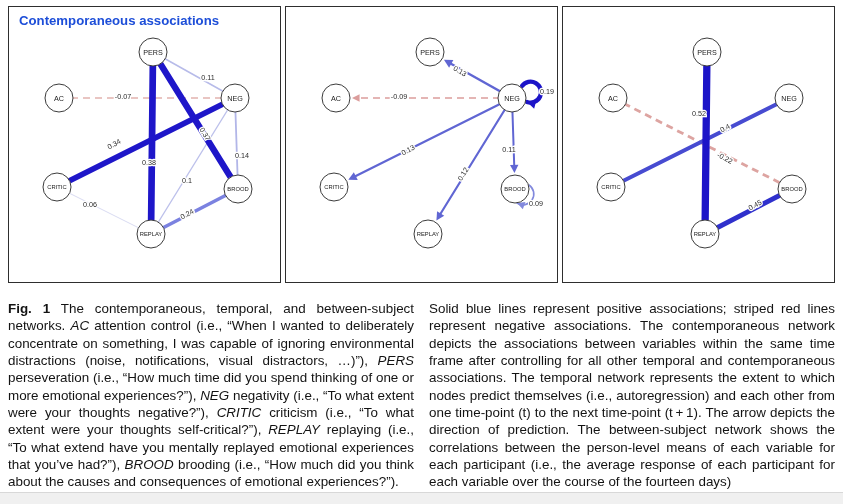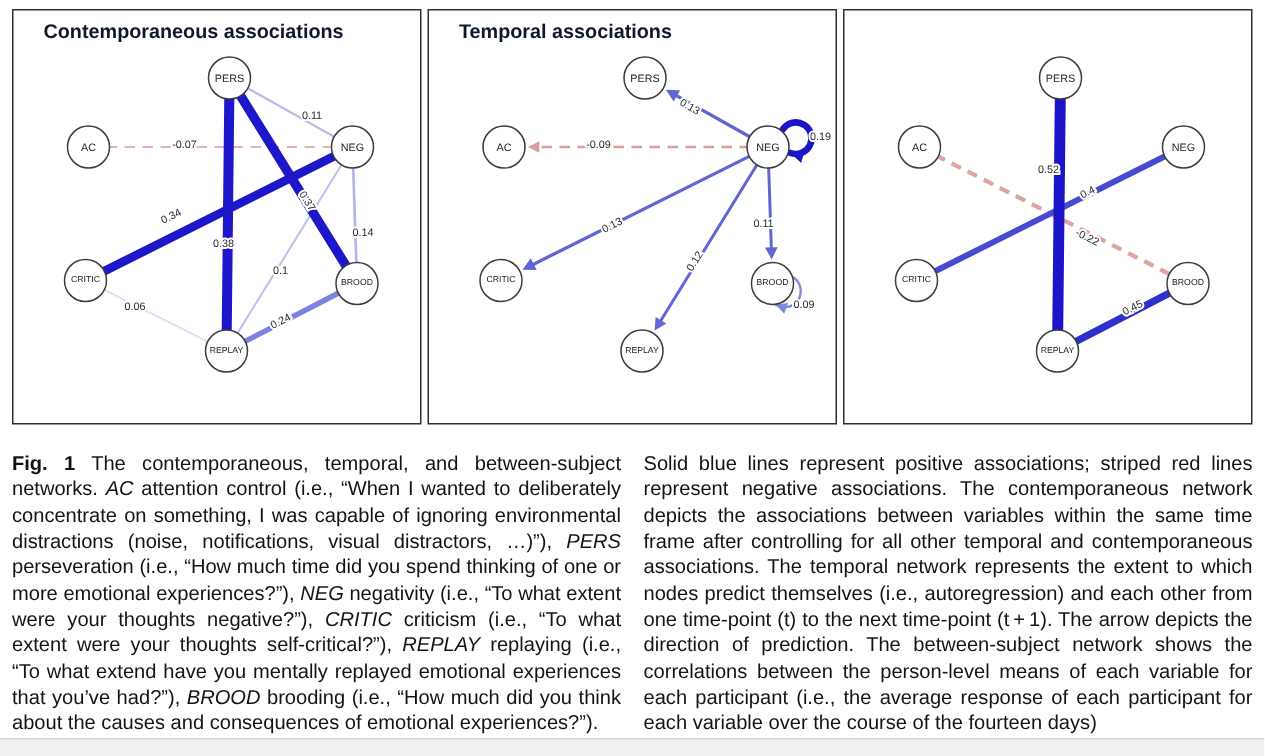--- a/index.html
+++ b/index.html
@@ -1,20 +1,20 @@
 <!DOCTYPE html>
 <html><head>
 <meta charset="utf-8">
 <style>
   * { margin:0; padding:0; box-sizing:border-box; }
   html,body { width:843px; height:504px; background:#ffffff; font-family:"Liberation Sans",sans-serif; }
   .page { position:relative; width:843px; height:504px; overflow:hidden; background:#fff; }
   .panels { position:absolute; left:8px; top:6px; display:flex; gap:4px; }
   .panel { position:relative; width:273px; height:277px; border:1.4px solid #2e2e2e; background:#fff; }
-  .panel-title { position:absolute; top:6px; left:20px; font-size:13.2px; font-weight:600; color:#0f172a; white-space:nowrap; }
+  .panel-title { position:absolute; top:6px; left:10px; font-size:13.2px; font-weight:600; color:#1d4ed8; white-space:nowrap; }
   svg.net { position:absolute; inset:0; width:273px; height:277px; }
   .caption { position:absolute; left:8px; top:300px; width:827px; display:flex; gap:15px;
              font-family:Liberation Sans, sans-serif; font-size:13.4px; line-height:17.35px;
              color:#131313; text-align:justify; }
   .caption .col { flex:1; }
   .footer-strip { position:absolute; left:0; bottom:0; width:843px; height:12px;
                   background:#f0f0f0; border-top:1px solid #d8d8d8; }
 </style>
 </head>
 <body>
@@ -51,21 +51,20 @@
           <text x="199" y="70" text-anchor="middle" dominant-baseline="central" font-size="7.2" fill="#2b2b2b" stroke="#ffffff" stroke-width="2.6" paint-order="stroke" font-family="&quot;Liberation Sans&quot;, sans-serif" transform="rotate(0 199 70)">0.11</text>
           <text x="233" y="148" text-anchor="middle" dominant-baseline="central" font-size="7.2" fill="#2b2b2b" stroke="#ffffff" stroke-width="2.6" paint-order="stroke" font-family="&quot;Liberation Sans&quot;, sans-serif" transform="rotate(0 233 148)">0.14</text>
           <text x="114" y="89" text-anchor="middle" dominant-baseline="central" font-size="7.2" fill="#2b2b2b" stroke="#ffffff" stroke-width="2.6" paint-order="stroke" font-family="&quot;Liberation Sans&quot;, sans-serif" transform="rotate(0 114 89)">-0.07</text>
           <text x="178" y="207" text-anchor="middle" dominant-baseline="central" font-size="7.2" fill="#2b2b2b" stroke="#ffffff" stroke-width="2.6" paint-order="stroke" font-family="&quot;Liberation Sans&quot;, sans-serif" transform="rotate(-27 178 207)">0.24</text>
           <text x="105" y="137" text-anchor="middle" dominant-baseline="central" font-size="7.2" fill="#2b2b2b" stroke="#ffffff" stroke-width="2.6" paint-order="stroke" font-family="&quot;Liberation Sans&quot;, sans-serif" transform="rotate(-27 105 137)">0.34</text>
           <text x="196" y="127" text-anchor="middle" dominant-baseline="central" font-size="7.2" fill="#2b2b2b" stroke="#ffffff" stroke-width="2.6" paint-order="stroke" font-family="&quot;Liberation Sans&quot;, sans-serif" transform="rotate(58 196 127)">0.37</text>
           <text x="140" y="155" text-anchor="middle" dominant-baseline="central" font-size="7.2" fill="#2b2b2b" stroke="#ffffff" stroke-width="2.6" paint-order="stroke" font-family="&quot;Liberation Sans&quot;, sans-serif" transform="rotate(0 140 155)">0.38</text>
         </svg>
     </div>
     <div class="panel">
-      <div class="panel-title">Temporal associations</div>
       <svg class="net" viewBox="0 0 273 277">
           <line x1="226" y1="91" x2="71" y2="91" stroke="#db9d9c" stroke-width="1.6" stroke-dasharray="7 5" stroke-linecap="butt"></line>
           <polygon points="66,91 73.58,87.16 73.58,94.84" fill="#db9d9c"></polygon>
           <line x1="226" y1="91" x2="162.3150038633858" y2="55.27427045994814" stroke="#6066d3" stroke-width="2.2" stroke-dasharray="none" stroke-linecap="round"></line>
           <polygon points="157.95428865781776,52.82801558853191 167.38832374888815,53.098167213462226 163.10248521416693,60.73814025361745" fill="#6066d3"></polygon>
           <line x1="226" y1="91" x2="66.78297101099824" y2="170.6085144945009" stroke="#6066d3" stroke-width="2.2" stroke-dasharray="none" stroke-linecap="round"></line>
           <polygon points="62.31083505599865,172.84458247200067 67.82945082446814,165.1882857170414 71.74704192104777,173.02346791020065" fill="#6066d3"></polygon>
           <line x1="226" y1="91" x2="153.03535049516023" y2="209.13324205545487" stroke="#6066d3" stroke-width="2" stroke-dasharray="none" stroke-linecap="round"></line>
           <polygon points="150.40788609155067,213.38723204225133 151.09102683648916,204.288698164609 158.2377300143072,208.7028383626731" fill="#6066d3"></polygon>
           <line x1="226" y1="91" x2="228.30806821005967" y2="161.01140237180982" stroke="#6066d3" stroke-width="2" stroke-dasharray="none" stroke-linecap="round"></line>

